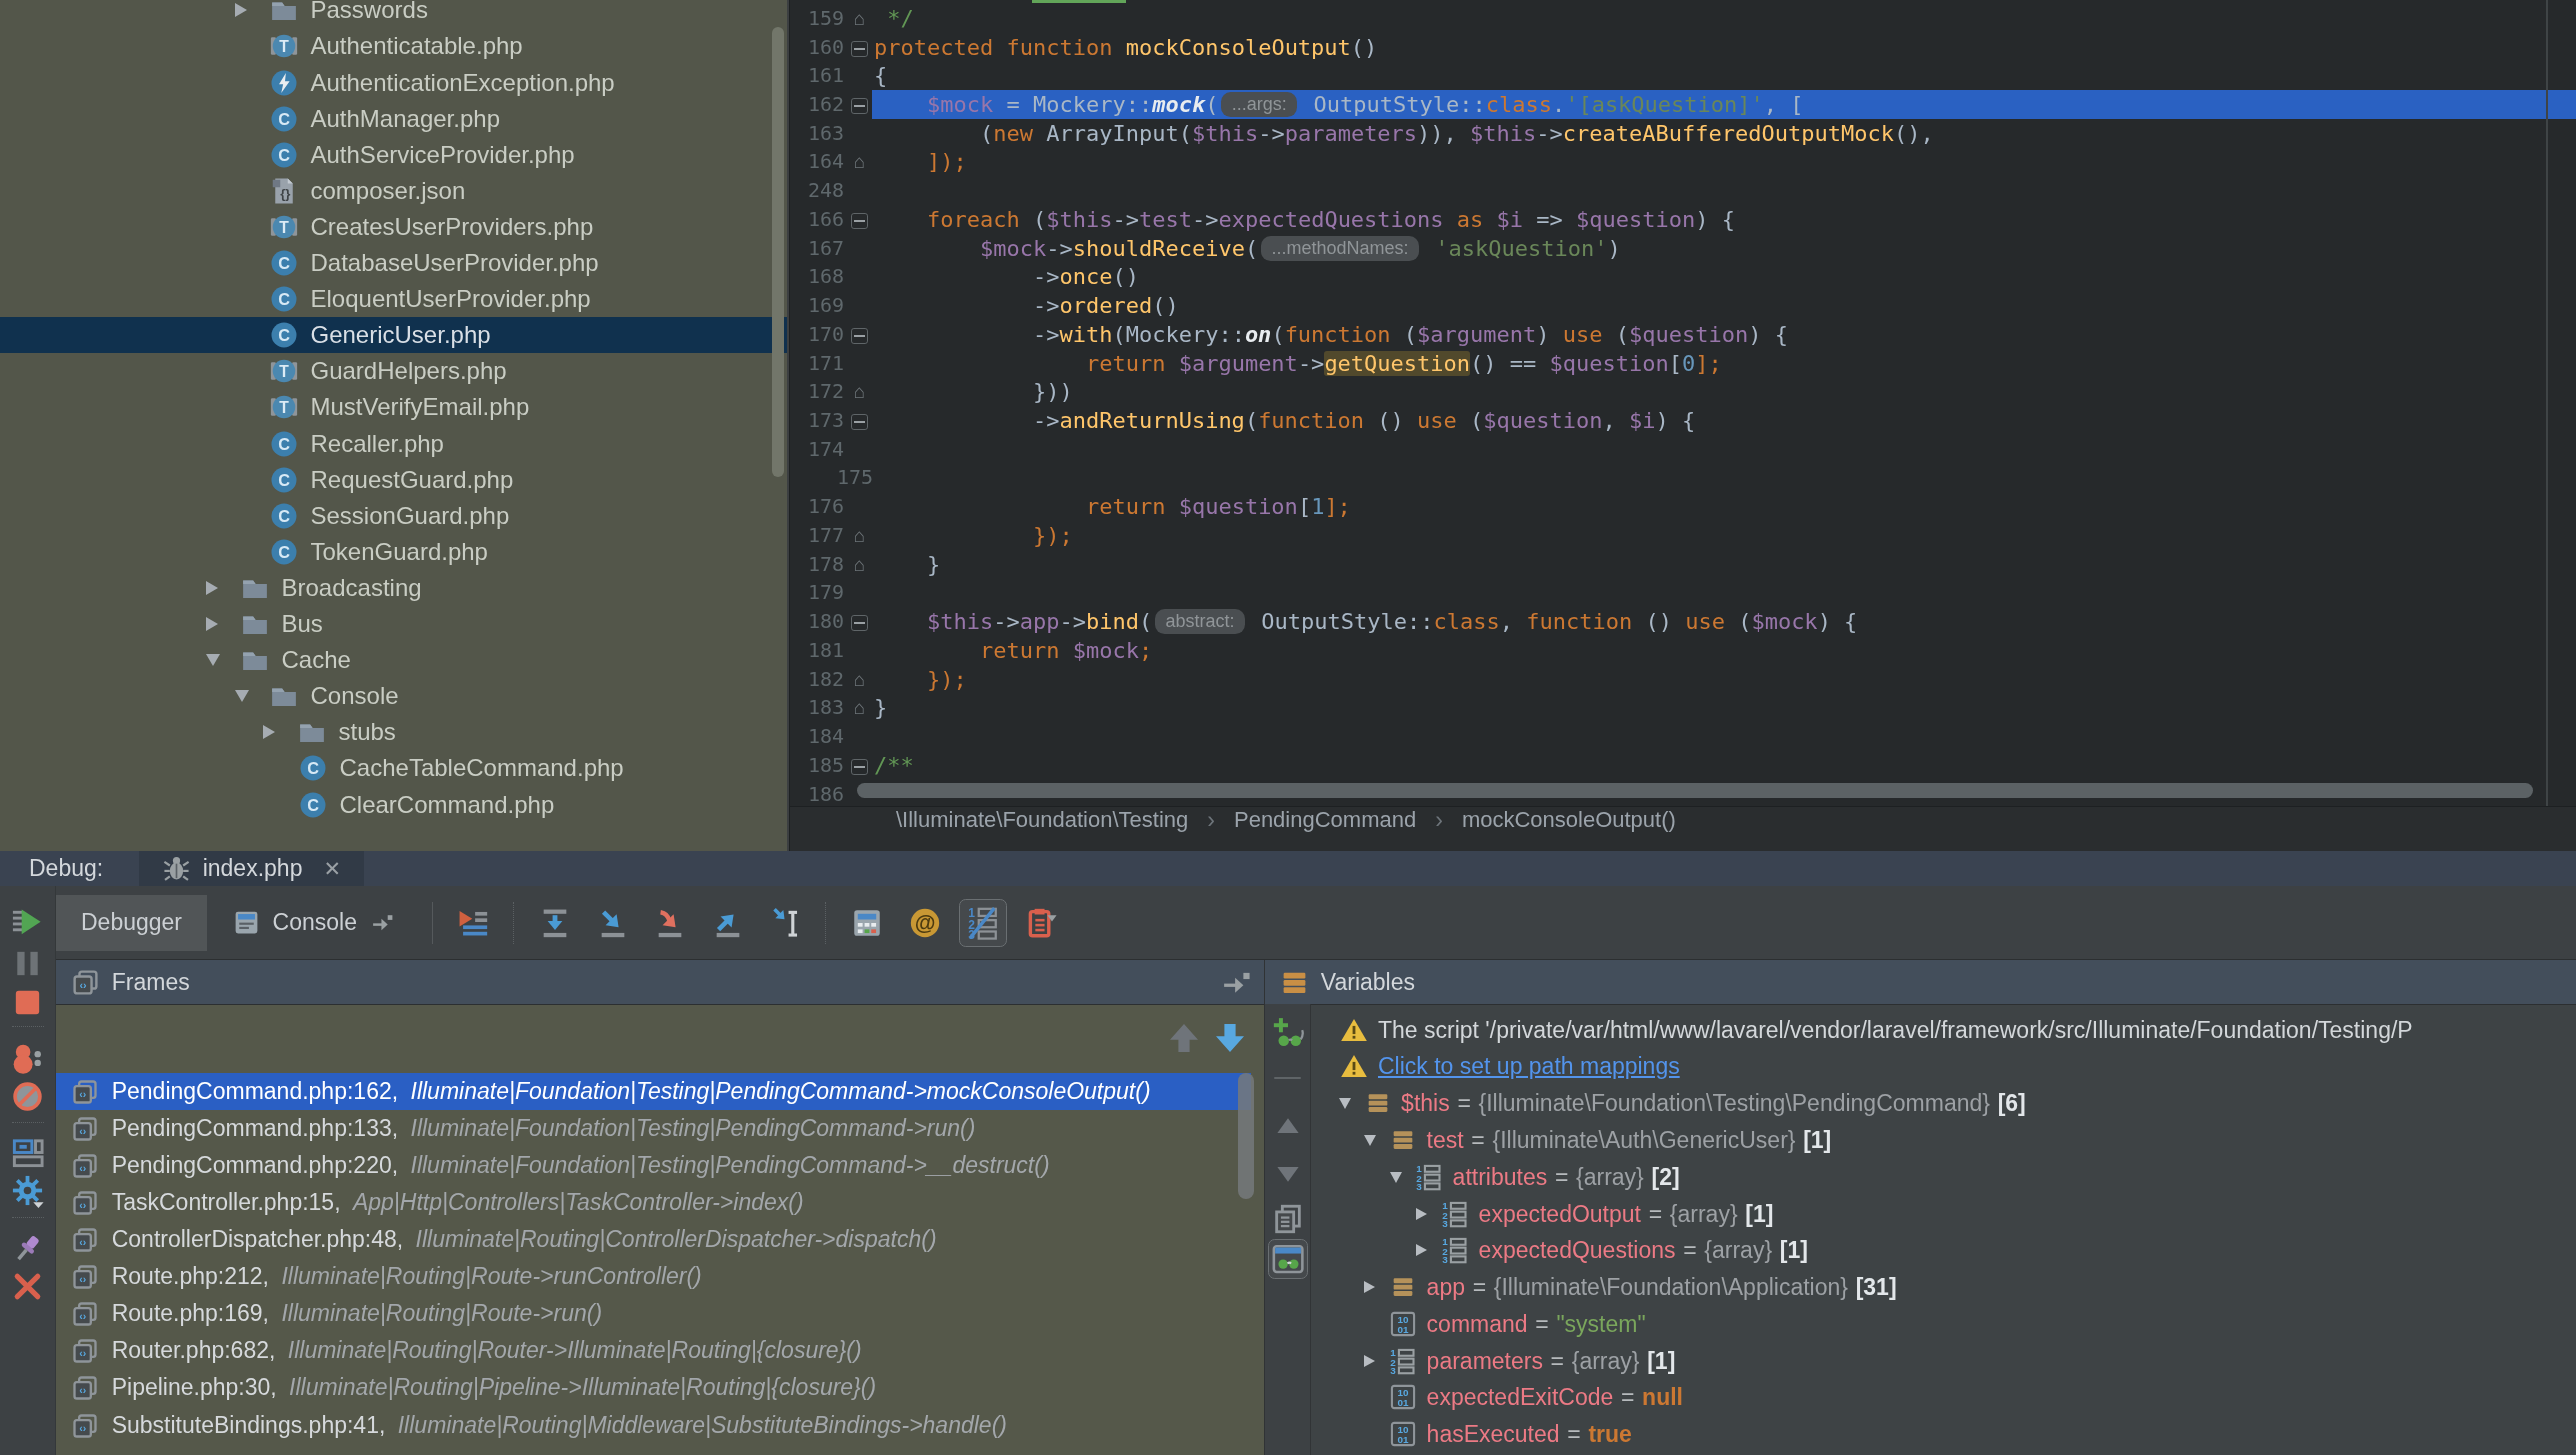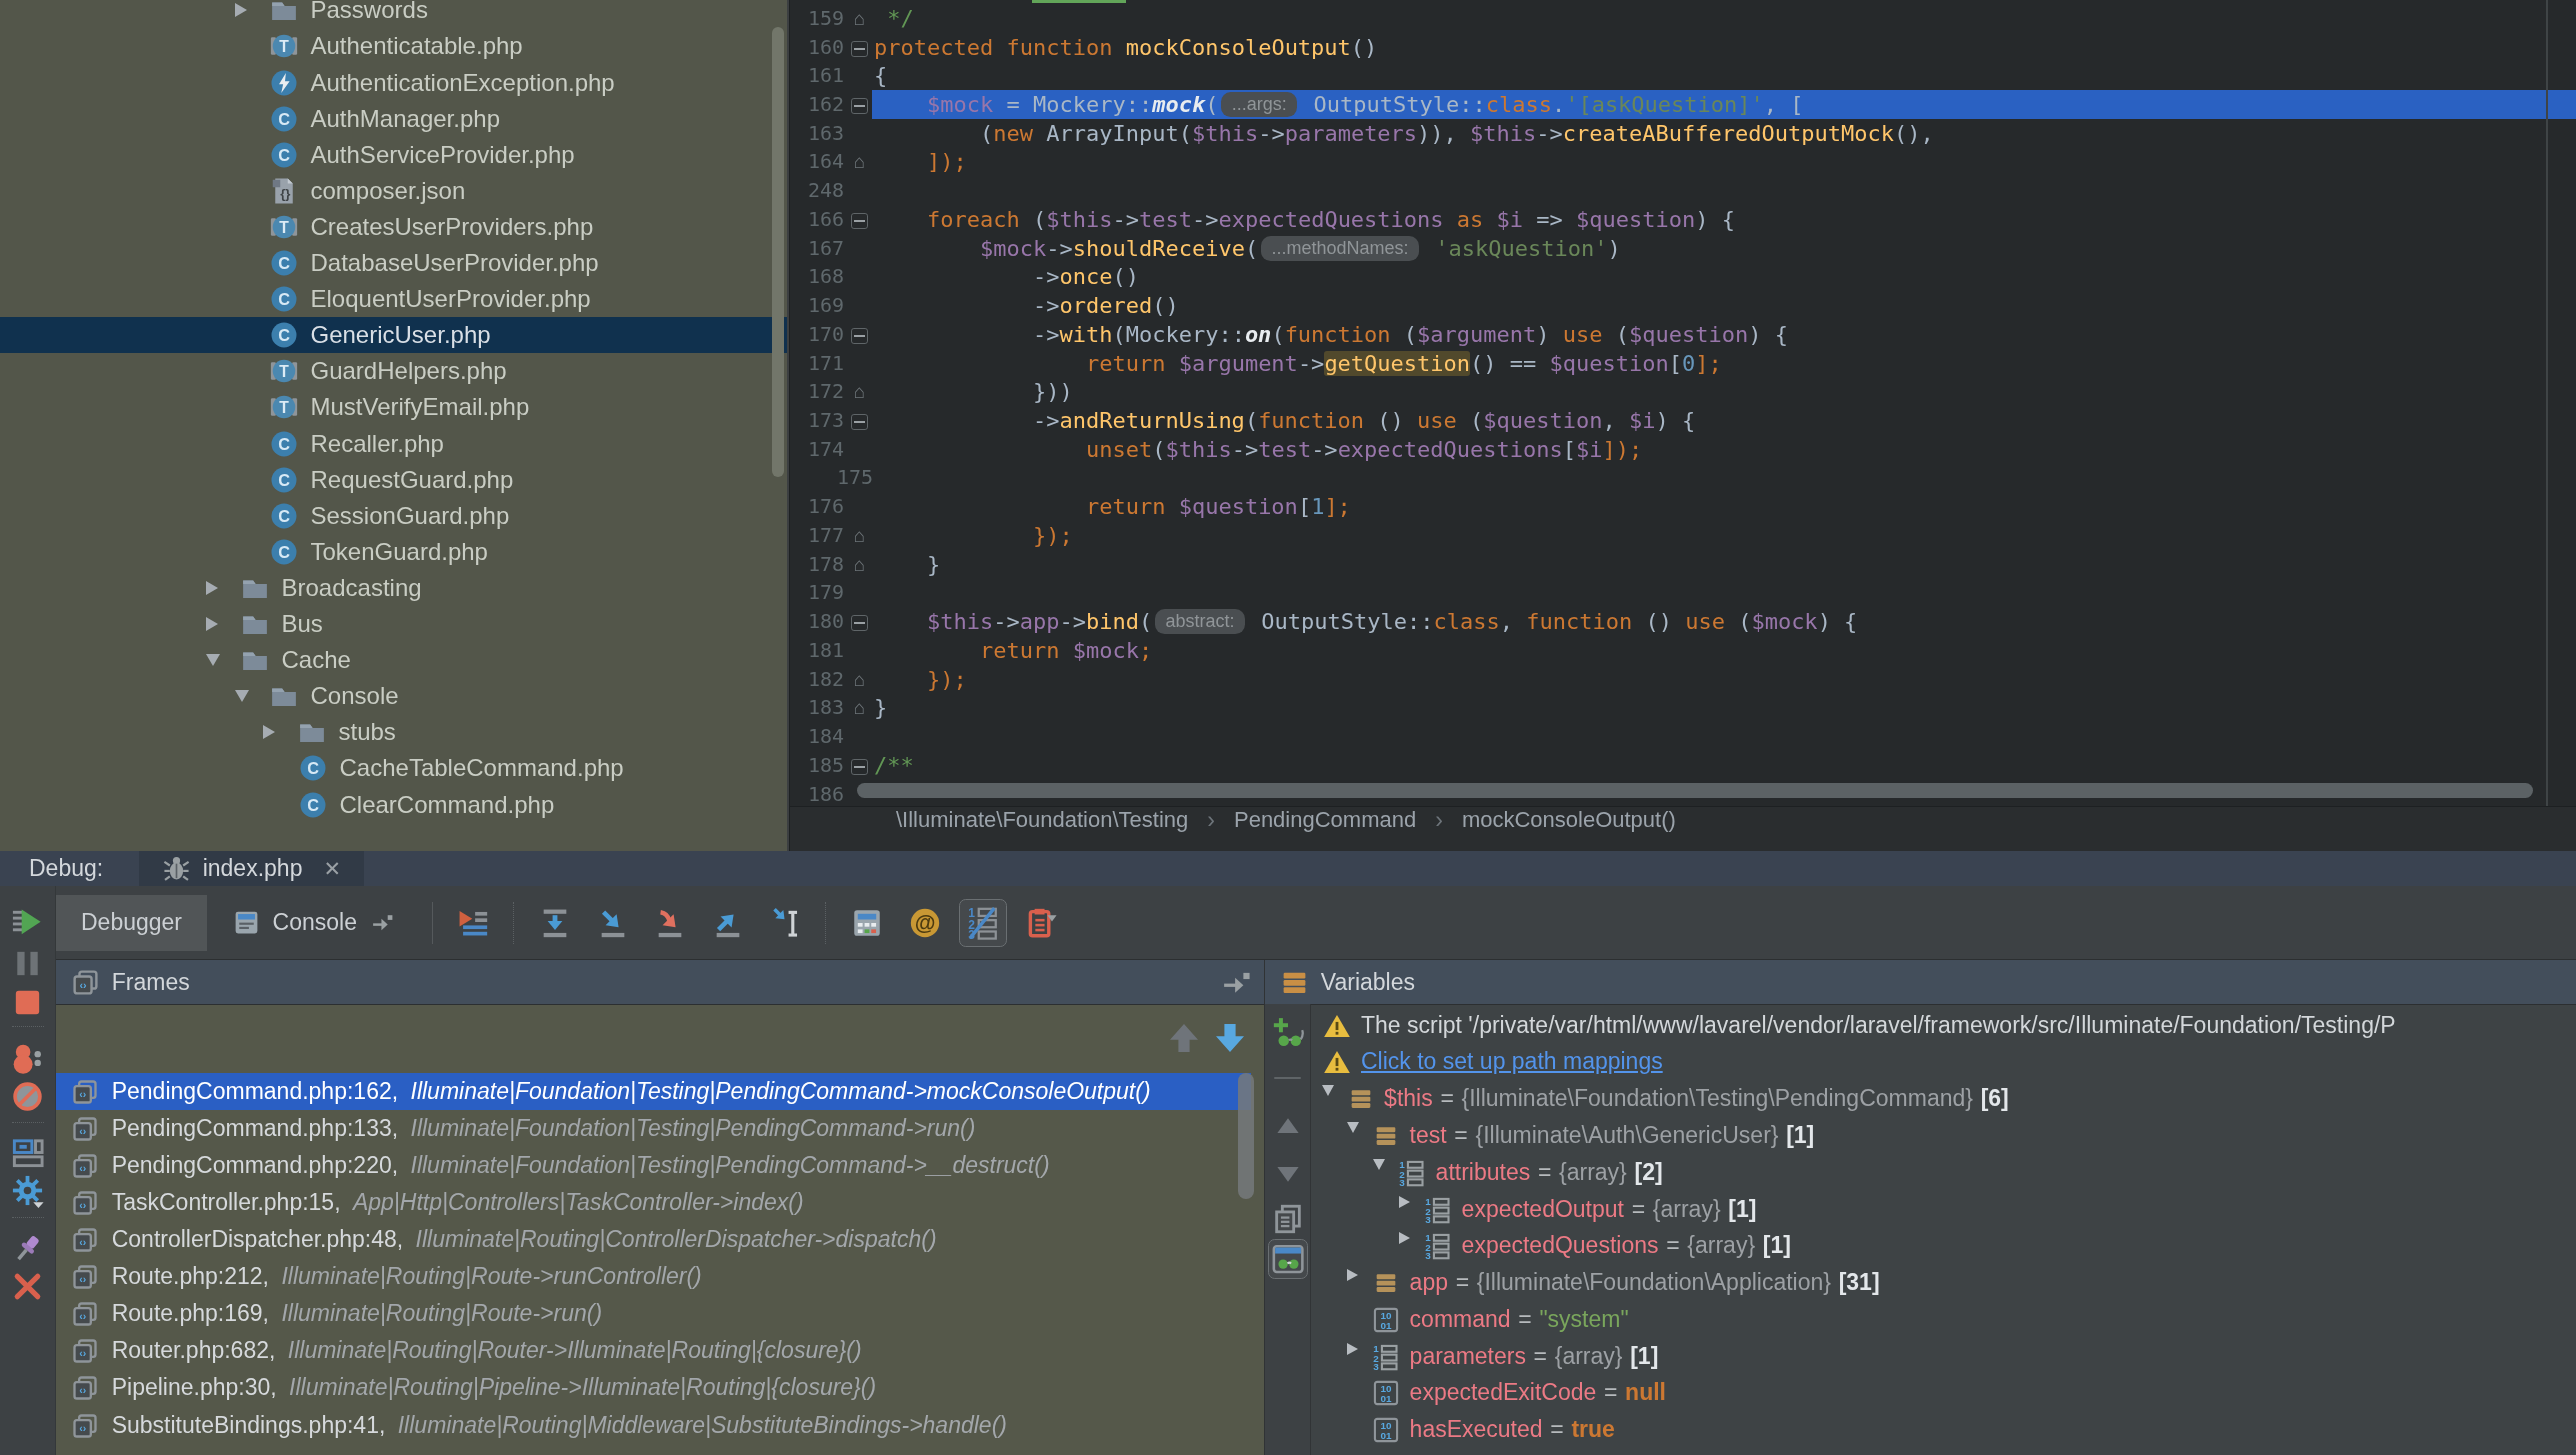--- a/index.html
+++ b/index.html
@@ -97,21 +97,21 @@
   .frame-row.selected{background:#2a5fc4}
   .frame-row.selected .frame-file,.frame-row.selected .frame-ns{color:#ffffff}
   .frames-thumb{position:absolute;right:9.6px;top:113px;width:16.3px;height:126px;background:#75797b;border-radius:8.6px;opacity:.85}
 
   .vars-panel{flex:1;position:relative;background:#3e4345;overflow:hidden}
   .vars-toolbar{position:absolute;left:0;top:44px;bottom:0;width:45px;background:#3d4144;border-right:1px solid #313436}
   .vt-btn{position:absolute;left:5.7px;width:34px;height:34px}
   .vt-btn svg{width:100%;height:100%}
   .vt-btn.active{background:#45494c;border:1px solid #6a6f72;border-radius:6.7px;left:2.9px;width:40px;height:40px;padding:1.9px;box-sizing:border-box}
   .vt-sep{position:absolute;left:8.6px;width:27px;border-top:2.9px solid #5f6467;border-radius:1.9px}
-  .var-row{position:absolute;left:45px;right:0;height:36px;display:flex;align-items:flex-start;font-size:23px;white-space:nowrap;overflow:hidden;cursor:default}
+  .var-row{position:absolute;left:62px;right:0;height:36px;display:flex;align-items:center;font-size:23px;white-space:nowrap;overflow:hidden;cursor:default}
   .var-row .icon{width:28px;height:28px;flex:none;margin-right:9.6px}
   .var-row .icon svg{width:100%;height:100%}
   .vtri{width:25px;flex:none;display:flex;align-items:center}
   .vtri .t-r{width:0;height:0;border-left:11.5px solid #b8bdc2;border-top:6.7px solid transparent;border-bottom:6.7px solid transparent}
   .vtri .t-d{width:0;height:0;border-top:11.5px solid #b8bdc2;border-left:6.7px solid transparent;border-right:6.7px solid transparent}
   .var-name{color:#ec7a85}
   .var-eq{color:#b6babd;margin:0 7.7px}
   .var-val{color:#9da1a5}
   .var-count{color:#e3e7ea;font-weight:bold;margin-left:7.7px}
   .var-str{color:#7aa65c}
@@ -432,21 +432,20 @@
           <span class="fold">⌂</span>
           <span class="code"><span class="tk-p">            }))</span></span>
         </div>
         <div class="code-line" style="top: 406px;">
           <span class="lnum">173</span>
           <span class="fold"><span class="fbox"></span></span>
           <span class="code"><span class="tk-p">            -&gt;</span><span class="tk-m">andReturnUsing</span><span class="tk-p">(</span><span class="tk-k">function</span><span class="tk-p"> () </span><span class="tk-k">use</span><span class="tk-p"> (</span><span class="tk-v">$question</span><span class="tk-p">, </span><span class="tk-v">$i</span><span class="tk-p">) {</span></span>
         </div>
         <div class="code-line" style="top: 435px;">
           <span class="lnum">174</span>
-          <span class="code"><span class="tk-p">                </span><span class="tk-k">unset</span><span class="tk-p">(</span><span class="tk-v">$this</span><span class="tk-p">-&gt;</span><span class="tk-f">test</span><span class="tk-p">-&gt;</span><span class="tk-f">expectedQuestions</span><span class="tk-p">[</span><span class="tk-v">$i</span><span class="tk-o">]);</span></span>
         </div>
         <div class="code-line" style="top: 463px; margin-left: 29px;">
           <span class="lnum">175</span>
           <span class="code"></span>
         </div>
         <div class="code-line" style="top: 492px;">
           <span class="lnum">176</span>
           <span class="code"><span class="tk-p">                </span><span class="tk-k">return</span><span class="tk-p"> </span><span class="tk-v">$question</span><span class="tk-p">[</span><span class="tk-n">1</span><span class="tk-o">];</span></span>
         </div>
         <div class="code-line" style="top: 521px;">

